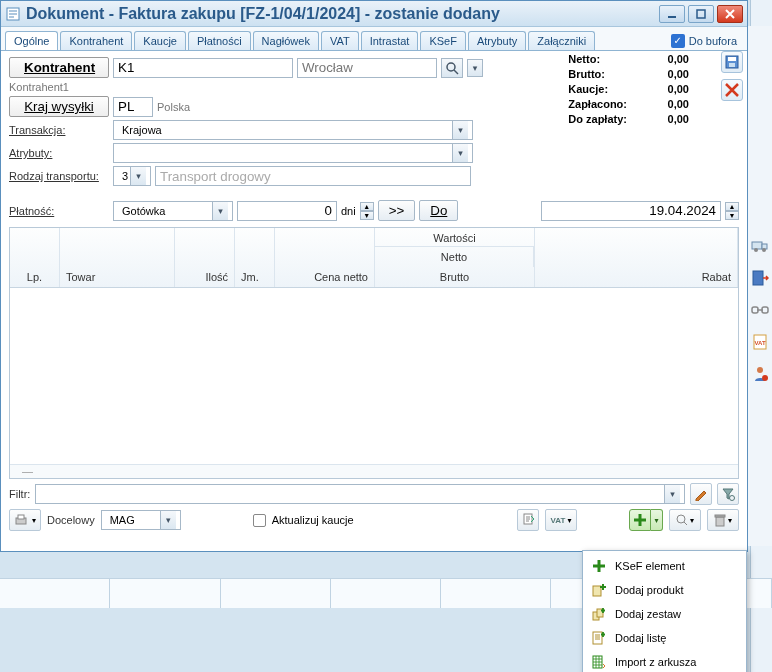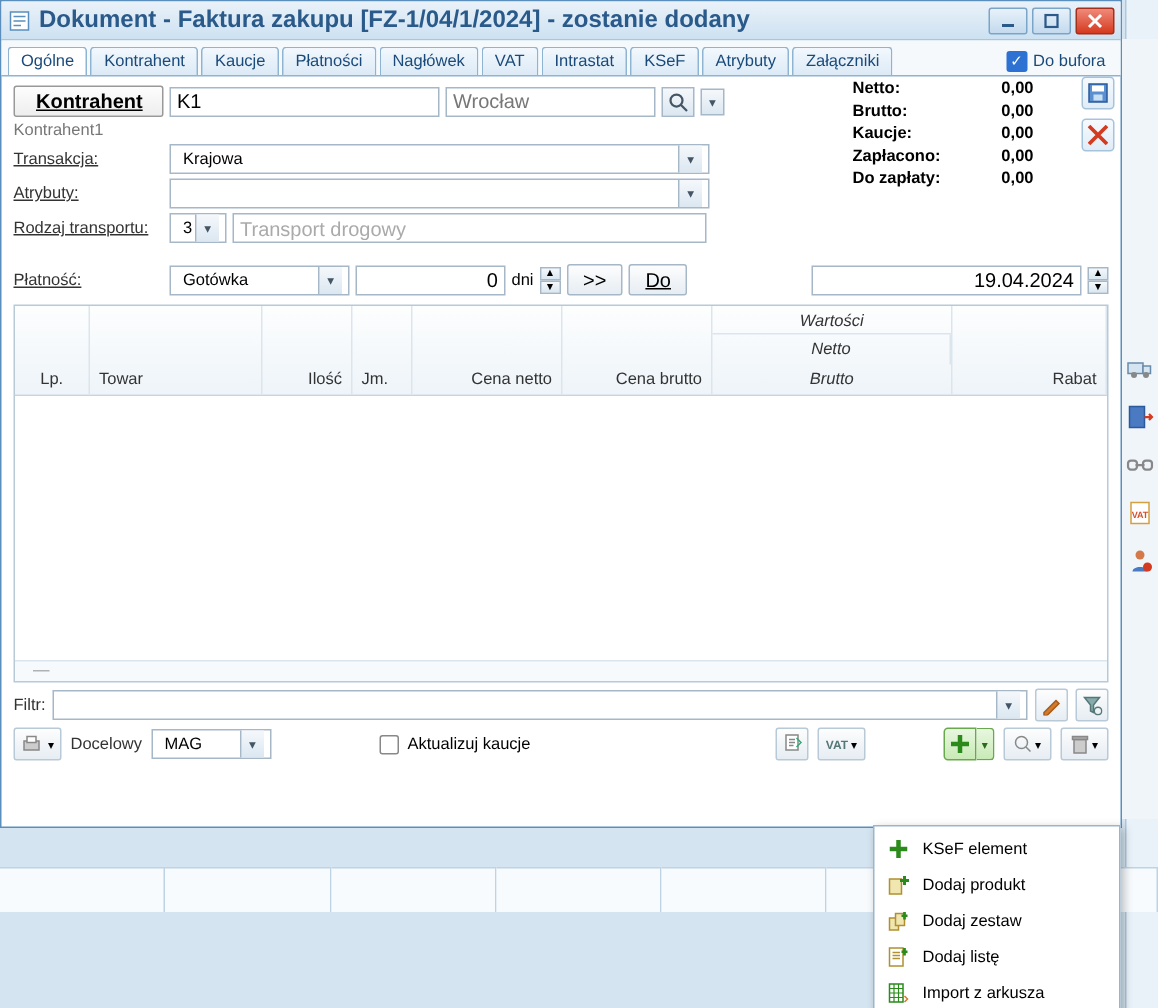--- a/index.html
+++ b/index.html
@@ -99,21 +99,21 @@
   .payment-row{display:flex;align-items:center;gap:4px;margin-top:14px;}
   .spin{display:flex;flex-direction:column;width:14px;}
   .spin div{height:9px;border:1px solid #a6b8c8;font-size:7px;display:flex;align-items:center;justify-content:center;background:linear-gradient(#f5f8fb,#dbe7f1);cursor:pointer;}
   .btnsm{border:1px solid #a6b8c8;background:linear-gradient(#fdfdfd,#e6edf3);padding:2px 10px;cursor:pointer;border-radius:2px;}
   .table-container{
     margin-top:6px;border:1px solid #b8c9d8;height:252px;background:#fff;
     display:flex;flex-direction:column;
   }
   .thead{display:flex;background:linear-gradient(#fdfefe,#eef4f9);border-bottom:1px solid #c7d5e1;font-size:11px;}
   .th{padding:15px 6px 4px 6px;border-right:1px solid #dbe5ee;color:#333;display:flex;align-items:flex-end;}
-  .th.group{flex-direction:column;align-items:flex-start;padding:2px 0 0 0;font-style:italic;}
+  .th.group{flex-direction:column;align-items:flex-start;padding:2px 0 0 0;}
   .th.group .gtop{border-bottom:1px solid #dbe5ee;width:100%;text-align:center;padding:2px 0;}
   .th.group .gsub{display:flex;width:100%;flex-direction:column;}
   .th.group .gsub div{flex:1;text-align:center;padding:4px 0;border-right:1px solid #dbe5ee;}
   .th.group .gsub div:last-child{border-right:none;}
   .tbody{flex:1;}
   .table-footer{height:14px;border-top:1px solid #dbe5ee;background:#f7fafc;}
   .filter-row{display:flex;align-items:center;gap:5px;margin-top:4px;}
   .iconbtn{width:22px;height:22px;border:1px solid #b8c9d8;background:linear-gradient(#fdfdfd,#e6edf3);display:flex;align-items:center;justify-content:center;cursor:pointer;border-radius:2px;}
   .bottom-row{display:flex;align-items:center;gap:6px;margin-top:4px;}
   .bottom-row .spacer{flex:1;}
@@ -268,20 +268,25 @@
             <circle cx="6" cy="6" r="4" fill="none" stroke="#456" stroke-width="1.5"></circle>
             <line x1="9" y1="9" x2="13" y2="13" stroke="#456" stroke-width="1.5"></line>
           </svg>
         </div>
       <div class="dd-arrow" style="border:1px solid #a6b8c8">▾</div>
     </div>
     <div class="row">
         <span style="color:#777">Kontrahent1</span>
       </div>
 
+    <div class="row">
+      <button class="kontrahent-btn" style="width:100px;font-weight:normal"><span class="u">Kraj wysyłki</span></button>
+      <input type="text" style="width: 40px;" value="PL">
+      <span style="color:#777">Polska</span>
+    </div>
 
     <div class="row">
       <span class="lbl" style="width:100px"><span class="u">Transakcja:</span></span>
       <div class="combo" style="width:360px">
         <span style="flex:1;padding-left:4px">Krajowa</span>
           <div class="arrow">▾</div>
       </div>
     </div>
     <div class="row">
       <span class="lbl" style="width:100px"><span class="u">Atrybuty:</span></span>
@@ -321,21 +326,20 @@
         </div>
     </div>
 
     <div class="table-container">
       <div class="thead">
         <div class="th" style="width:50px;justify-content:center">Lp.</div>
         <div class="th" style="width:115px">Towar</div>
         <div class="th" style="width:60px;justify-content:flex-end">Ilość</div>
         <div class="th" style="width:40px">Jm.</div>
         <div class="th" style="width:100px;justify-content:flex-end">Cena netto</div>
-        <div class="th" style="width:100px;justify-content:flex-end">Cena brutto</div>
         <div class="th group" style="width:160px">
           <div class="gtop">Wartości</div>
           <div class="gsub">
             <div>Netto</div>
             <div>Brutto</div>
           </div>
         </div>
         <div class="th" style="flex:1;justify-content:flex-end">Rabat</div>
       </div>
       <div class="tbody"></div>

